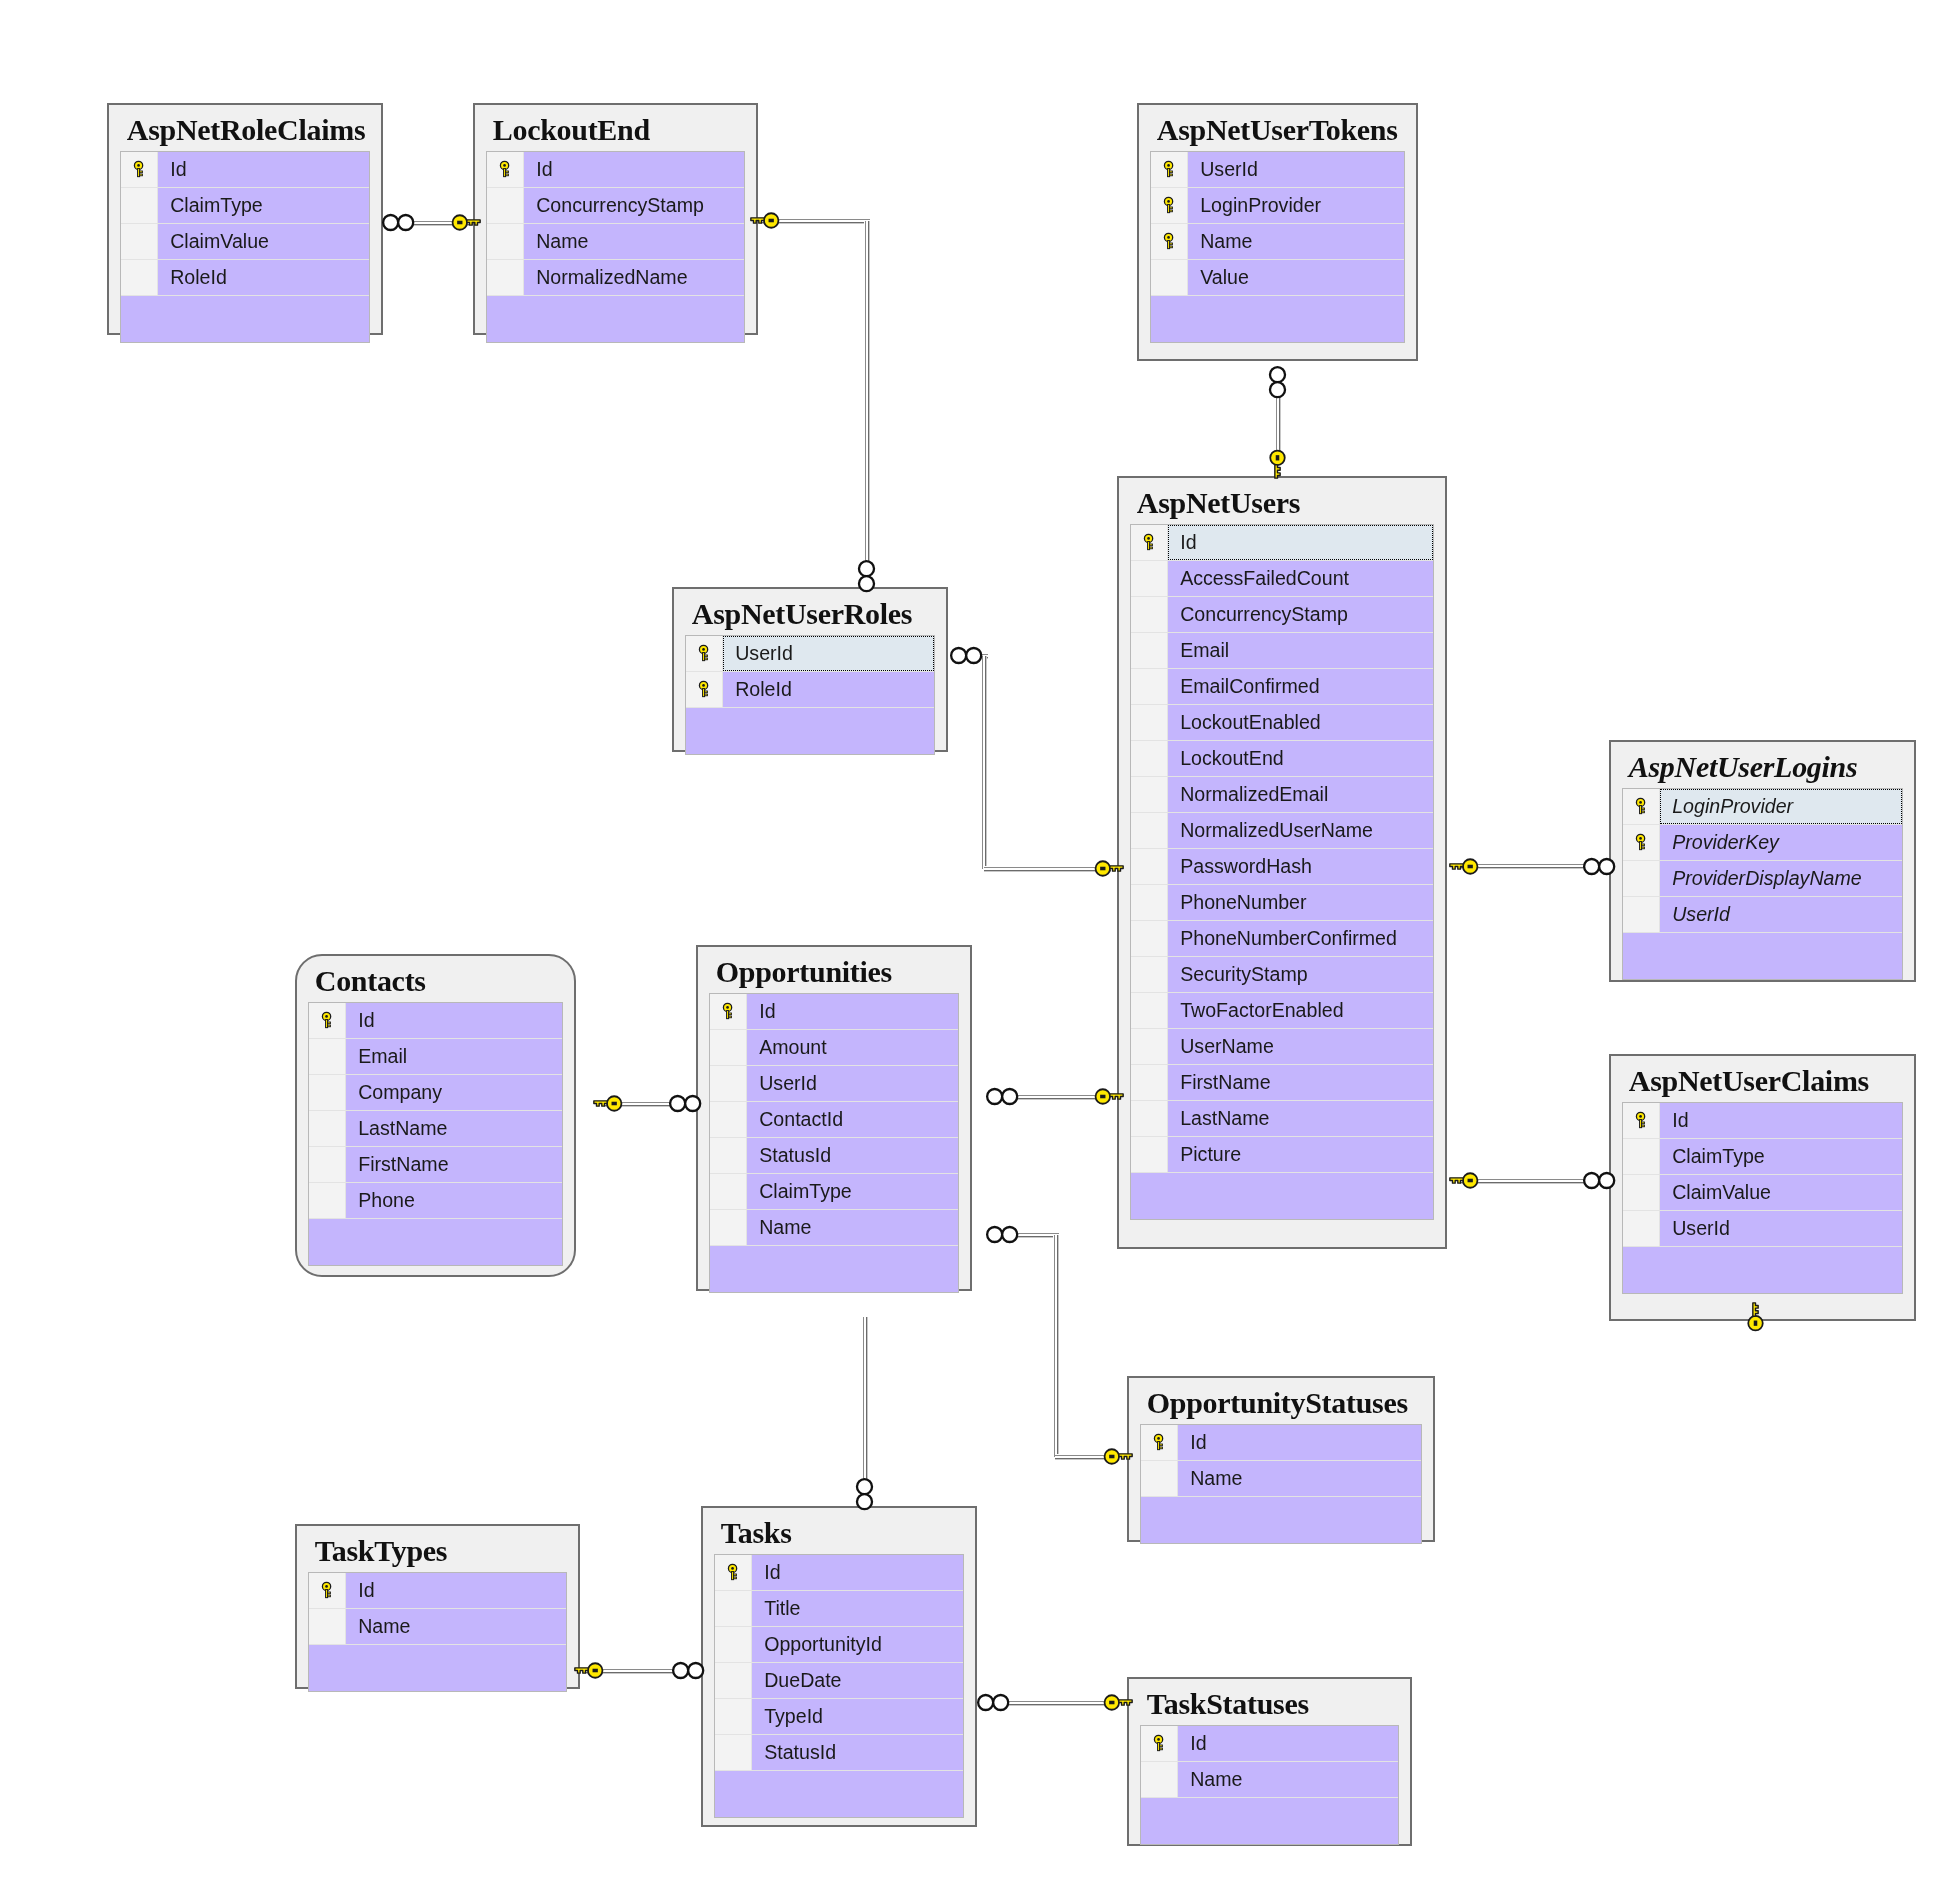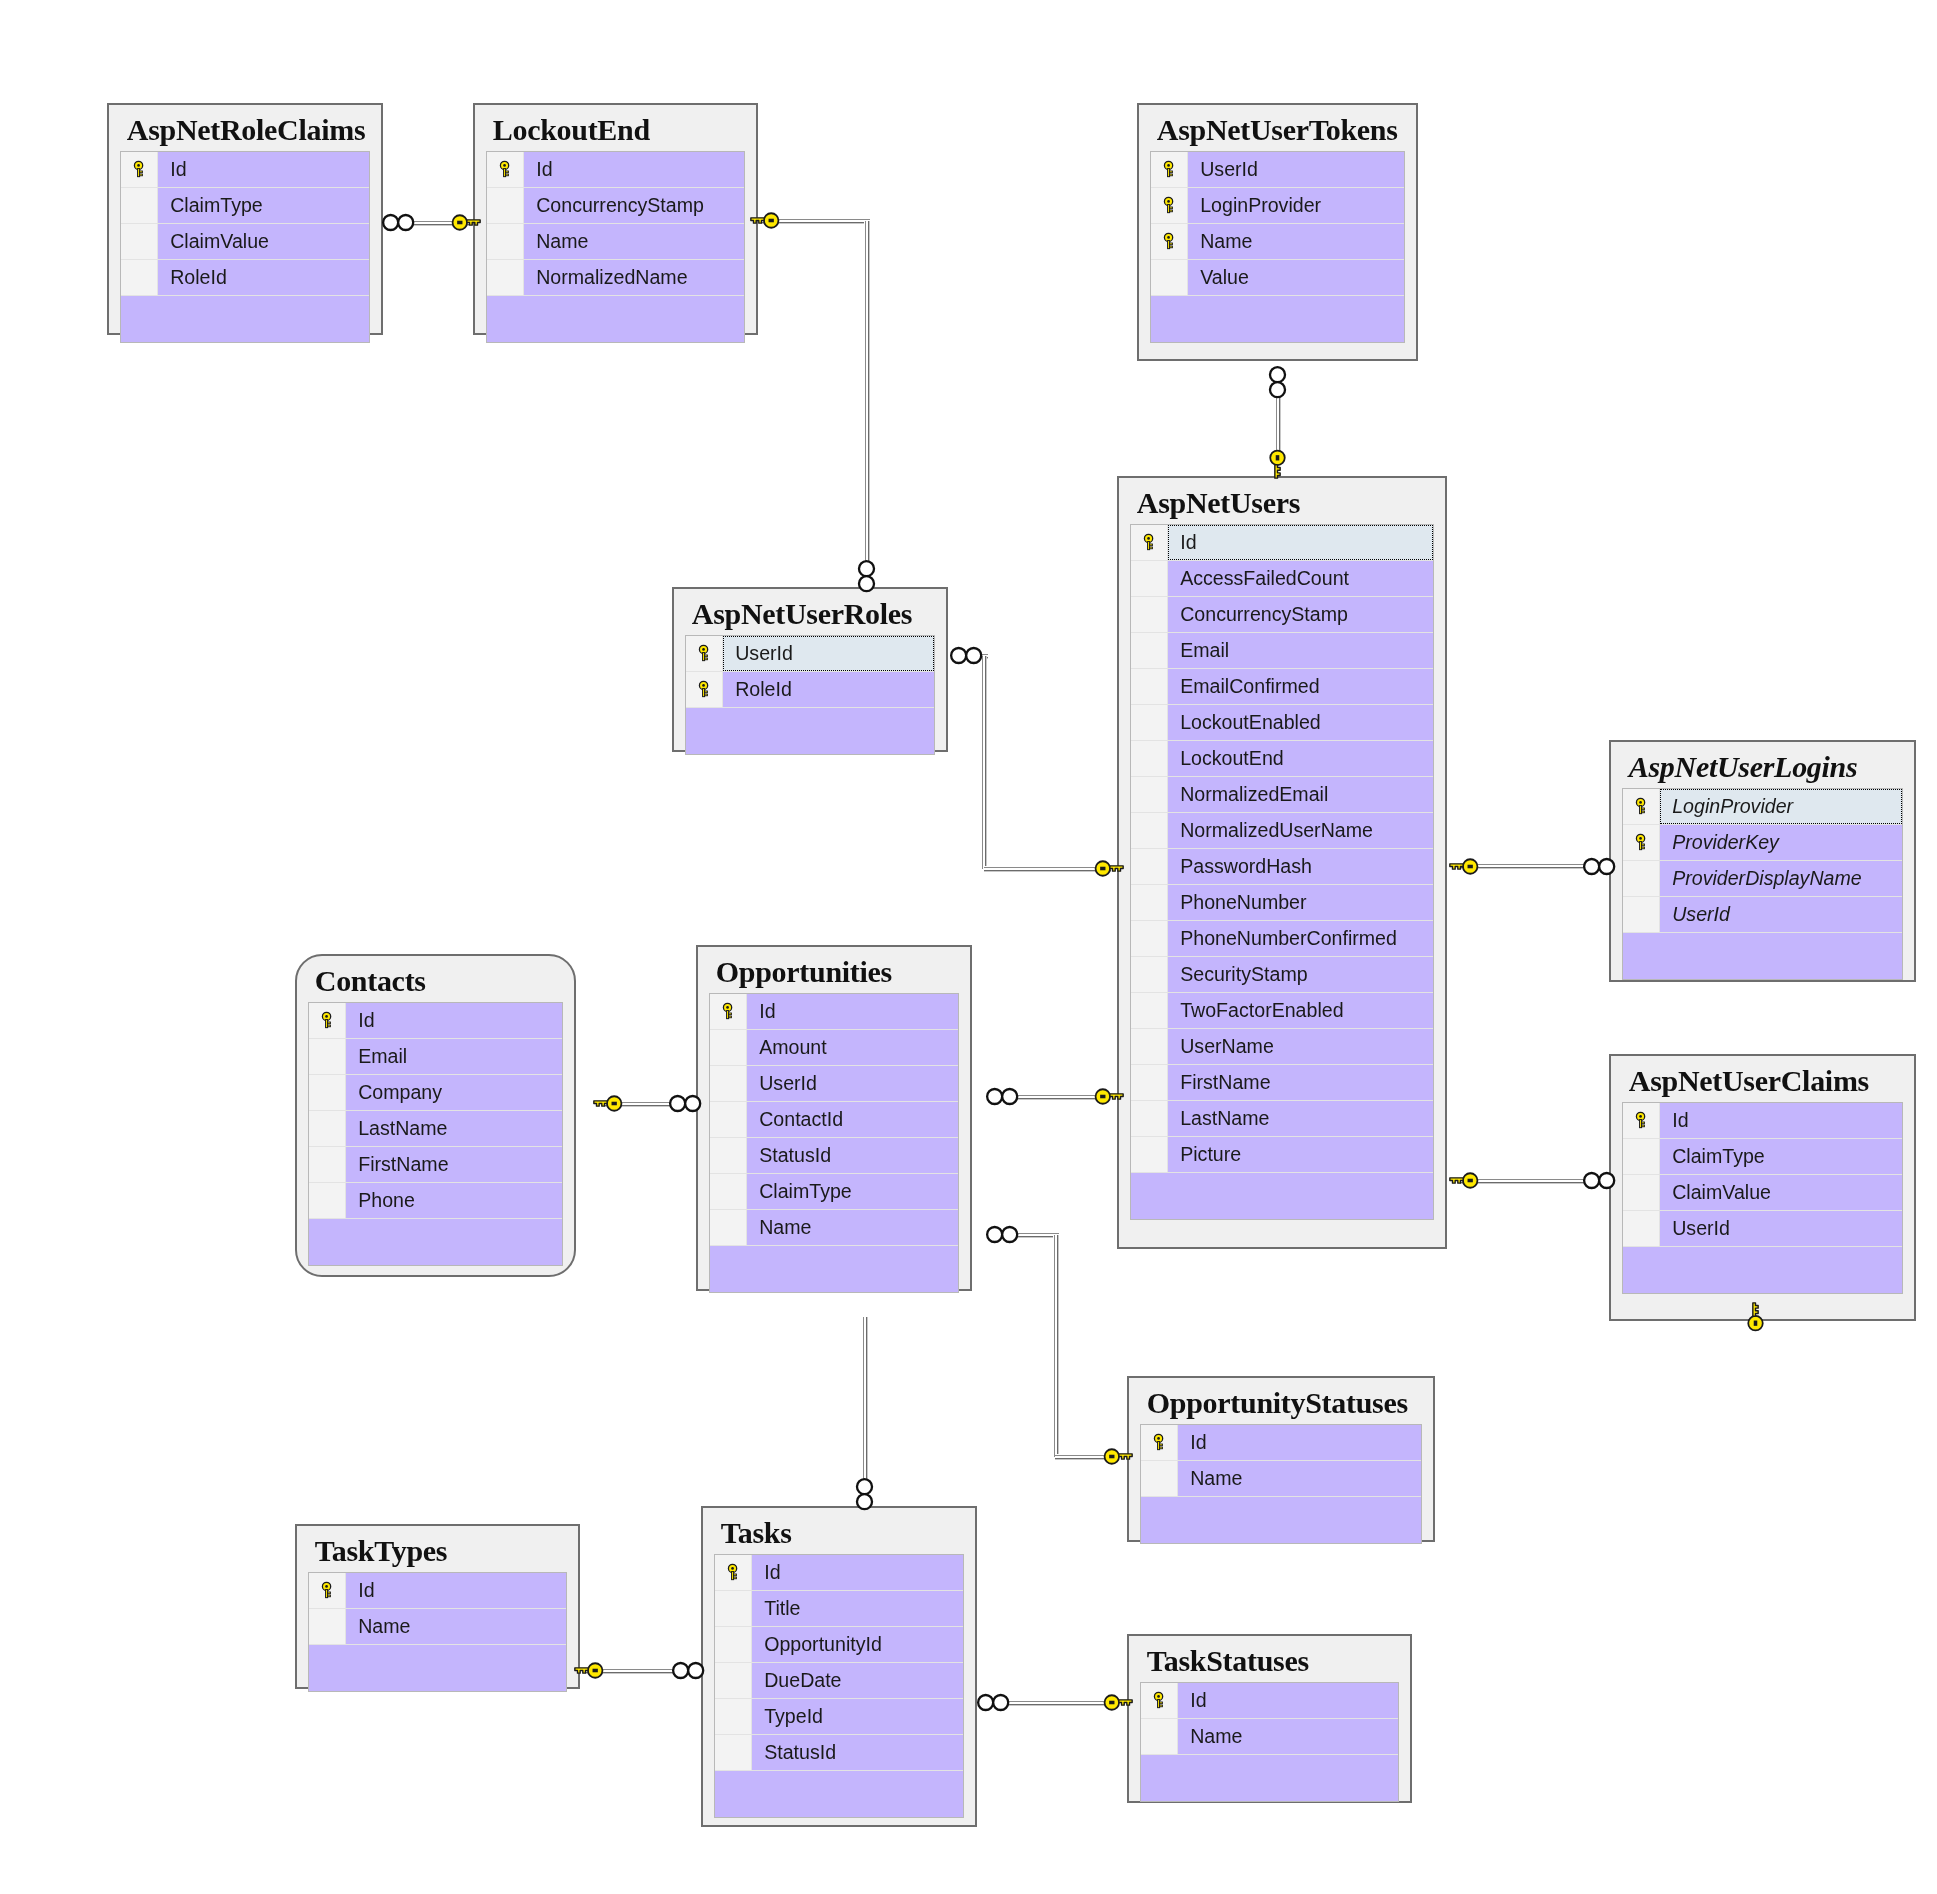--- a/index.html
+++ b/index.html
@@ -562,21 +562,21 @@
           </div>
           <div class="fld-name">Id</div>
         </div>
         <div class="fld">
           <div class="fld-key"></div>
           <div class="fld-name">Name</div>
         </div>
         <div class="fld-pad"></div>
       </div>
     </div>
-    <div class="tbl" style="left: 1084px; top: 1634px; width: 285px; height: 169px;">
+    <div class="tbl" style="left: 1084px; top: 1677px; width: 285px; height: 169px;">
       <div class="tbl-title">TaskStatuses</div>
       <div class="tbl-grid">
         <div class="fld">
           <div class="fld-key">
             <svg class="keyico" viewBox="0 0 20 20" xmlns="http://www.w3.org/2000/svg">
               <circle cx="9.5" cy="6" r="4.6" fill="#ffe800" stroke="#1a1a1a" stroke-width="1.4"></circle>
               <circle cx="9.5" cy="6" r="1.5" fill="#1a1a1a"></circle>
               <rect x="8.4" y="9.5" width="2.3" height="9" fill="#ffe800" stroke="#1a1a1a" stroke-width="1.1"></rect>
               <rect x="10.6" y="12.2" width="3.2" height="1.9" fill="#ffe800" stroke="#1a1a1a" stroke-width="1"></rect>
               <rect x="10.6" y="15.6" width="3.2" height="1.9" fill="#ffe800" stroke="#1a1a1a" stroke-width="1"></rect>

